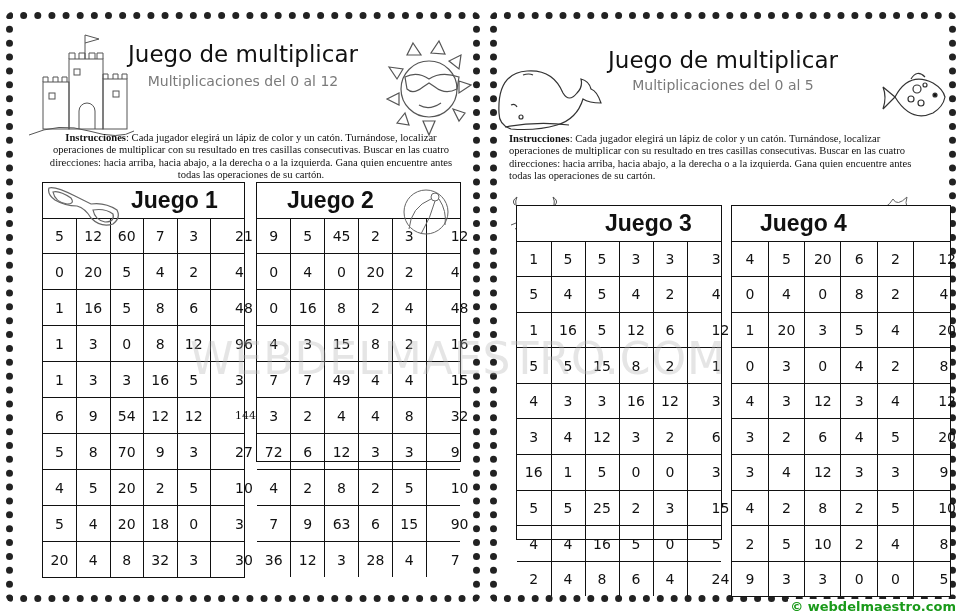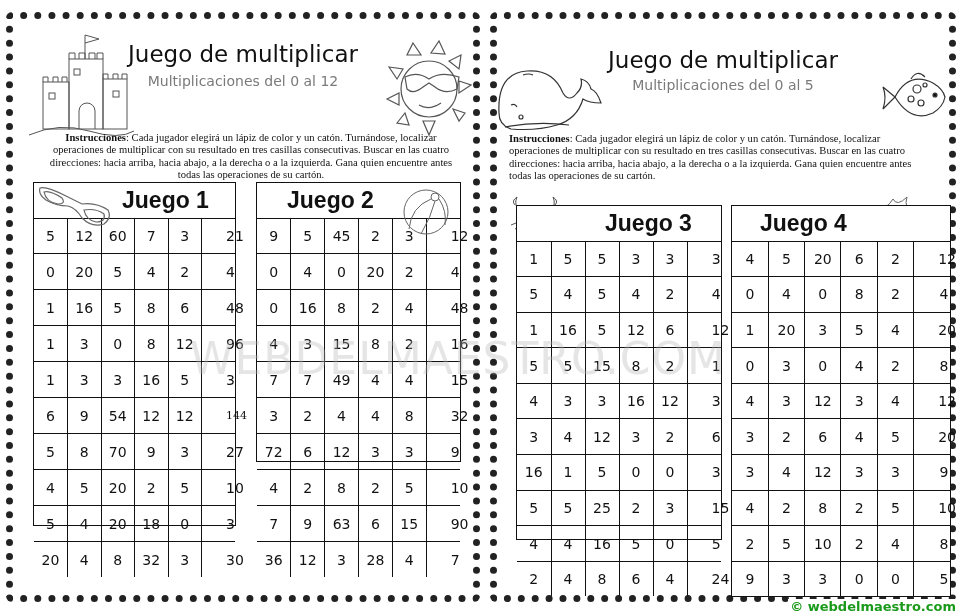--- a/index.html
+++ b/index.html
@@ -62,21 +62,21 @@
       <path d="M30 6 L38 18 L24 18 Z M56 4 L62 17 L48 16 Z M78 18 L76 32 L66 24 Z M6 30 L20 32 L14 42 Z M88 48 L76 56 L76 44 Z M4 62 L16 56 L16 68 Z M82 76 L70 72 L76 84 Z M14 86 L22 76 L26 88 Z M46 98 L40 84 L52 84 Z"></path>
       <path d="M22 40 Q34 34 46 42 Q58 34 76 40 L74 52 Q62 58 52 50 L46 46 L40 50 Q30 58 24 52 Z"></path>
       <path d="M36 68 Q46 74 58 66"></path>
     </g>
   </svg>
 
   <div class="instr" style="left:28px; top:113px; width:420px; text-align:center;">
     <b>Instrucciones</b><span>:  Cada jugador elegirá un lápiz de color y un catón. Turnándose, localizar  operaciones de multiplicar con su resultado en tres casillas consecutivas. Buscar en las cuatro direcciones: hacia arriba, hacia abajo, a la derecha o a la izquierda. Gana quien encuentre antes todas las operaciones de su cartón.</span>
   </div>
 
-  <div class="board" style="left:20px; top:163px; width:203px; height:344px;">
+  <div class="board" style="left:29px; top:163px; width:203px; height:396px;">
     <div class="board-head">
       <span style="left:88px;">Juego 1</span>
       <svg class="deco" style="left:2px; top:1px;" width="78" height="42" viewBox="0 0 78 42">
         <g fill="none" stroke="#666" stroke-width="1.2">
           <path d="M4 4 Q10 2 30 12 L46 20 Q60 18 72 26 Q76 34 68 40 Q56 44 46 34 Q40 24 32 22 Q20 22 10 16 Q2 10 4 4 Z"></path>
           <path d="M8 8 Q14 6 26 14 Q30 20 22 20 Q10 18 8 8 Z"></path>
           <path d="M48 26 Q60 24 68 30 Q70 38 60 38 Q50 36 48 26 Z"></path>
         </g>
       </svg>
     </div>

